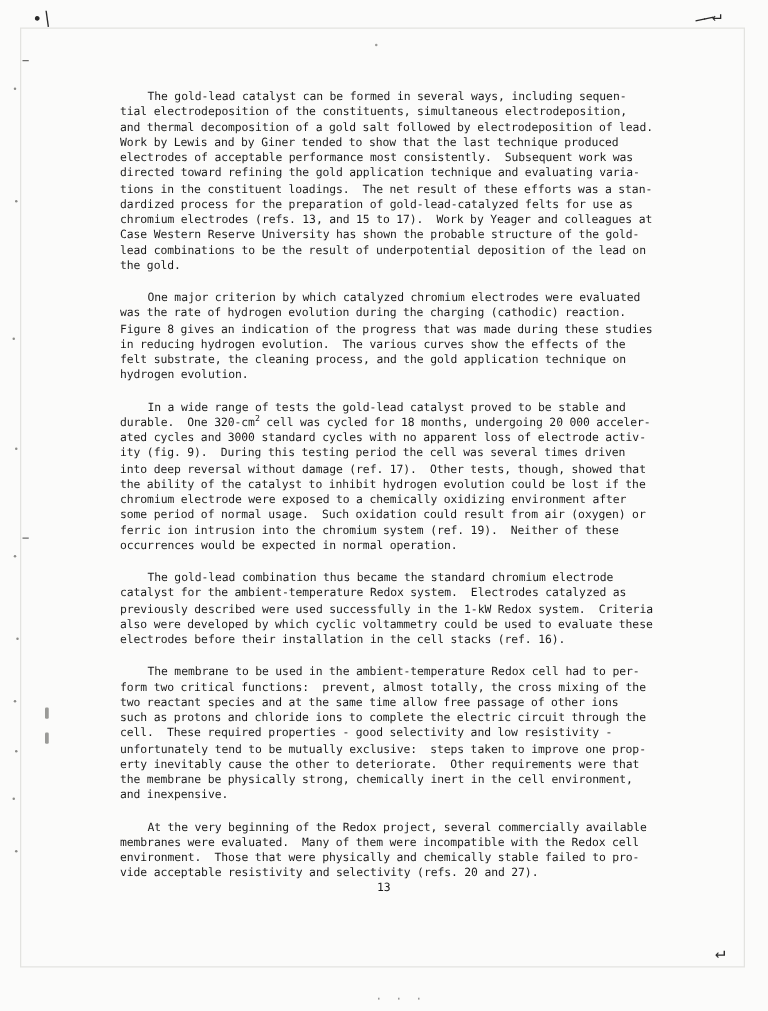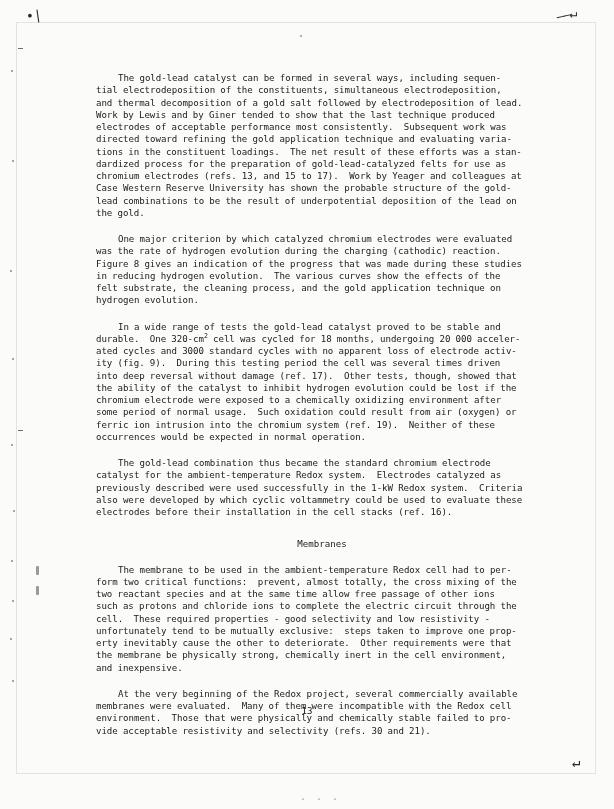--- a/index.html
+++ b/index.html
@@ -196,32 +196,31 @@
 chromium electrode were exposed to a chemically oxidizing environment after
 some period of normal usage.  Such oxidation could result from air (oxygen) or
 ferric ion intrusion into the chromium system (ref. 19).  Neither of these
 occurrences would be expected in normal operation.</p>
     <p class="para">The gold-lead combination thus became the standard chromium electrode
 catalyst for the ambient-temperature Redox system.  Electrodes catalyzed as
 previously described were used successfully in the 1-kW Redox system.  Criteria
 also were developed by which cyclic voltammetry could be used to evaluate these
 electrodes before their installation in the cell stacks (ref. 16).</p>
 
-    <div class="section-head">Membranes</div>
 
     <p class="para">The membrane to be used in the ambient-temperature Redox cell had to per-
 form two critical functions:  prevent, almost totally, the cross mixing of the
 two reactant species and at the same time allow free passage of other ions
 such as protons and chloride ions to complete the electric circuit through the
 cell.  These required properties - good selectivity and low resistivity -
 unfortunately tend to be mutually exclusive:  steps taken to improve one prop-
 erty inevitably cause the other to deteriorate.  Other requirements were that
 the membrane be physically strong, chemically inert in the cell environment,
 and inexpensive.</p>
     <p class="para">At the very beginning of the Redox project, several commercially available
 membranes were evaluated.  Many of them were incompatible with the Redox cell
 environment.  Those that were physically and chemically stable failed to pro-
-vide acceptable resistivity and selectivity (refs. 30 and 21).</p>
+vide acceptable resistivity and selectivity (refs. 20 and 27).</p>
   </div>
 
   <div class="pagenum">13</div>
 
 </div>
 
 </body></html>

